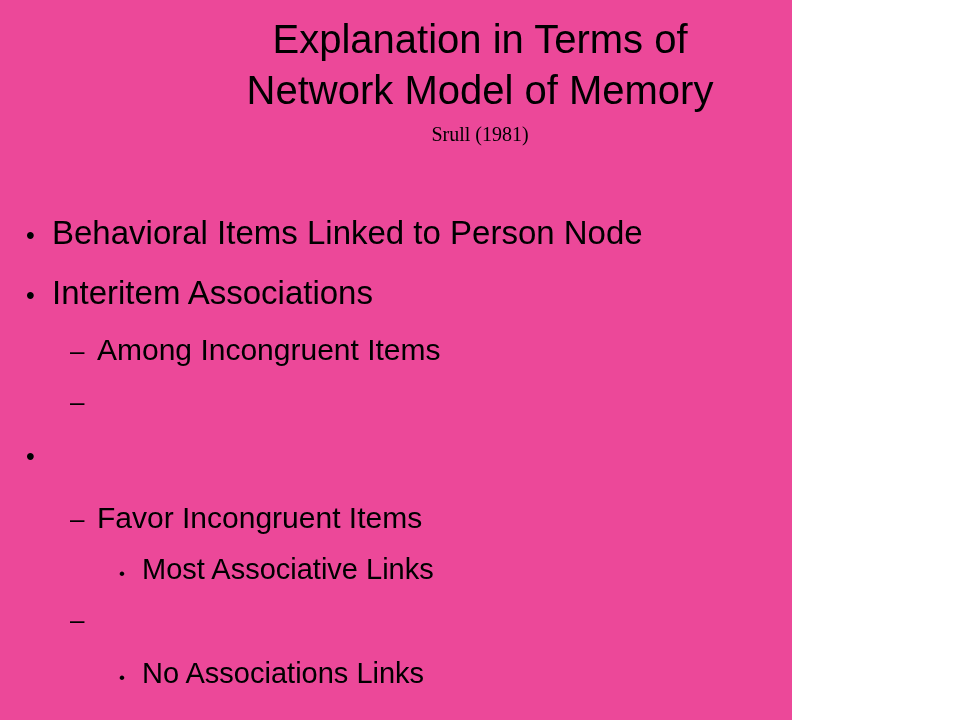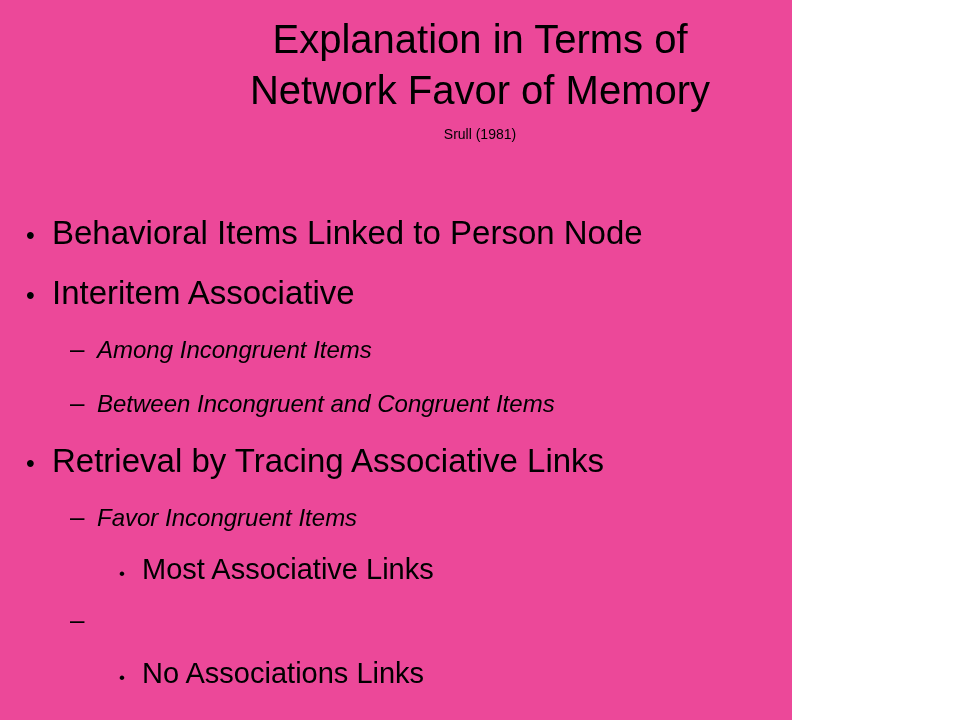--- a/index.html
+++ b/index.html
@@ -29,24 +29,25 @@
     text-align: center;
   }
   .title-line {
     font-size: 40px;
     line-height: 51px;
     font-weight: normal;
     letter-spacing: 0px;
     white-space: nowrap;
   }
   #subtitle {
-    font-size: 14px;
+    font-size: 20px;
     line-height: 24px;
     margin-top: 6px;
     white-space: nowrap;
+    font-family: Liberation Serif, serif;
   }
 
   
   #speaker-photo {
     position: absolute;
     left: 832px;
     top: 0px;
     width: 92px;
     height: 121px;
     overflow: hidden;
@@ -95,23 +96,22 @@
   .lvl2 {
     padding-left: 70px;
     height: 54px;
   }
   .lvl2 .bullet-mark {
     width: 27px;
     font-size: 26px;
     line-height: 30px;
   }
   .lvl2 .bullet-text {
-    font-size: 24px;
+    font-size: 30px;
     line-height: 33px;
-    font-style: italic;
   }
 
   
   .lvl3 {
     padding-left: 119px;
     height: 50px;
   }
   .lvl3 .bullet-mark {
     width: 23px;
     font-size: 17px;
@@ -122,21 +122,21 @@
     line-height: 28px;
   }
 </style>
 </head>
 <body>
 
 <div id="slide">
 
   <div id="title-block">
     <div class="title-line">Explanation in Terms of</div>
-    <div class="title-line">Network Favor of Memory</div>
+    <div class="title-line">Network Model of Memory</div>
     <div id="subtitle">Srull (1981)</div>
   </div>
 
   <div id="speaker-photo">
     <svg width="92" height="121" viewBox="0 0 92 121">
       <defs>
         <radialGradient id="bgGrad" cx="50%" cy="35%" r="85%">
           <stop offset="0%" stop-color="#ffffff"></stop>
           <stop offset="100%" stop-color="#f6f5f4"></stop>
         </radialGradient>
@@ -194,36 +194,34 @@
 
   <div id="bullets">
 
     <div class="bullet-row lvl1">
       <span class="bullet-mark">•</span>
       <span class="bullet-text">Behavioral Items Linked to Person Node</span>
     </div>
 
     <div class="bullet-row lvl1">
       <span class="bullet-mark">•</span>
-      <span class="bullet-text">Interitem Associative</span>
+      <span class="bullet-text">Interitem Associations</span>
     </div>
 
     <div class="bullet-row lvl2">
       <span class="bullet-mark">–</span>
       <span class="bullet-text">Among Incongruent Items</span>
     </div>
 
     <div class="bullet-row lvl2">
       <span class="bullet-mark">–</span>
-      <span class="bullet-text">Between Incongruent and Congruent Items</span>
     </div>
 
     <div class="bullet-row lvl1">
       <span class="bullet-mark">•</span>
-      <span class="bullet-text">Retrieval by Tracing Associative Links</span>
     </div>
 
     <div class="bullet-row lvl2">
       <span class="bullet-mark">–</span>
       <span class="bullet-text">Favor Incongruent Items</span>
     </div>
 
     <div class="bullet-row lvl3">
       <span class="bullet-mark">•</span>
       <span class="bullet-text">Most Associative Links</span>

